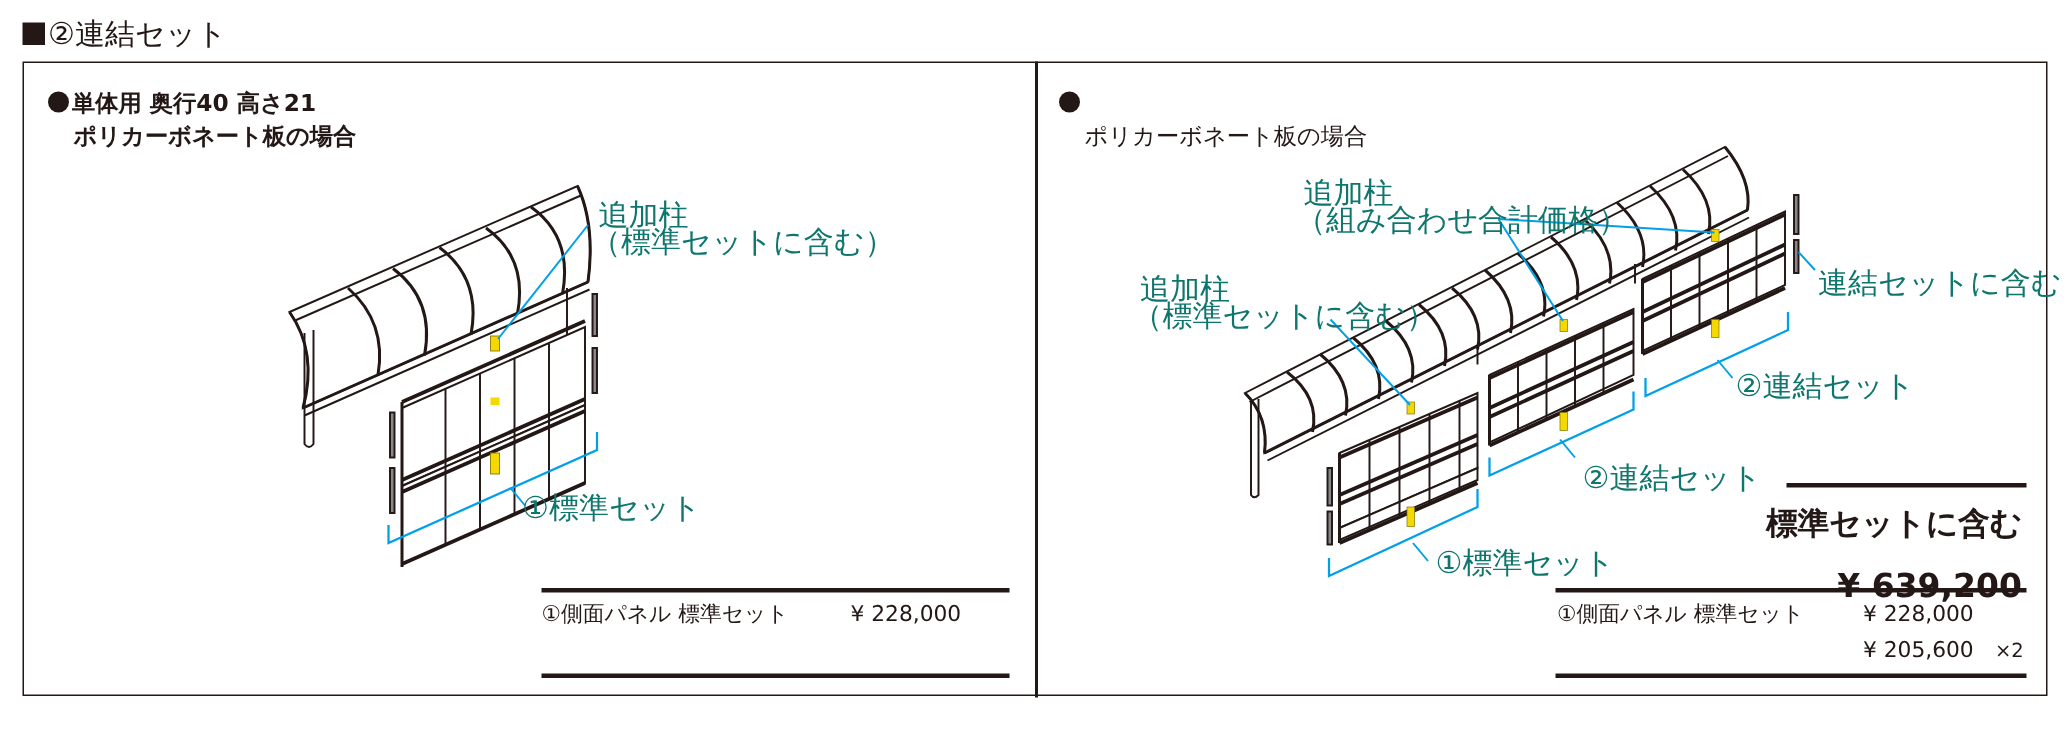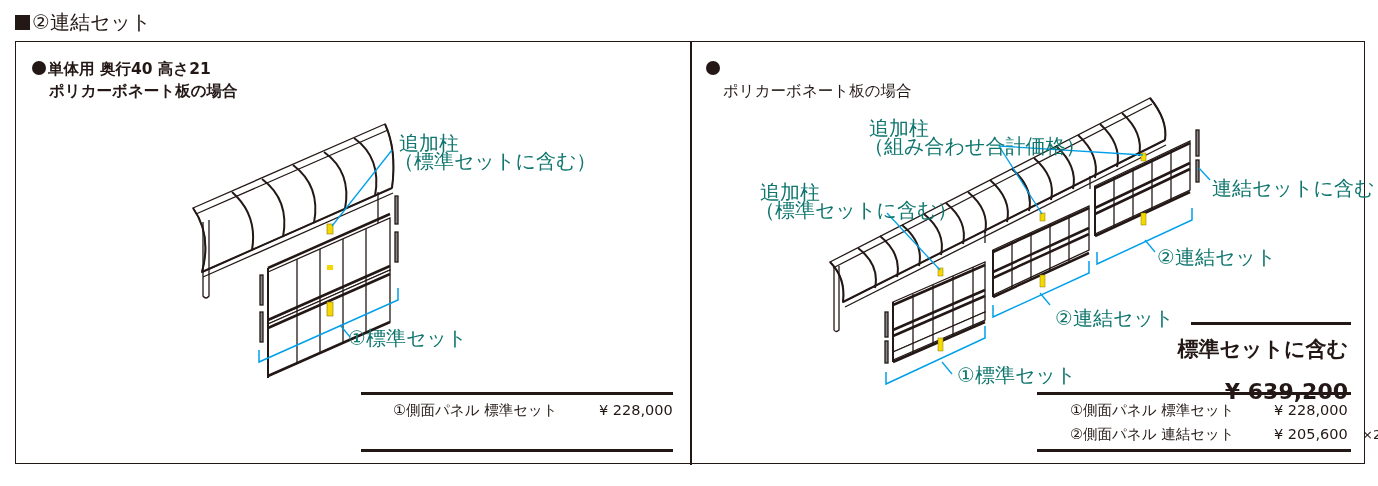--- a/index.html
+++ b/index.html
@@ -7,21 +7,21 @@
   .title{position:absolute;left:15px;top:10px;font-size:20px;line-height:24px;font-weight:normal;letter-spacing:0px;}
   .title .sq{display:inline-block;width:15px;height:15px;background:#231815;margin-right:2px;vertical-align:-1px;}
   .frame{position:absolute;left:15px;top:41px;width:1350px;height:423px;border:1.5px solid #231815;box-sizing:border-box;}
   .divider{position:absolute;left:690px;top:41px;width:1.5px;height:424px;background:#231815;}
   .heading{position:absolute;font-size:15.5px;line-height:22px;white-space:nowrap;}
   .heading .dot{display:inline-block;width:14px;height:14px;border-radius:50%;background:#231815;margin-right:2px;vertical-align:-1px;}
   .heading .sub{padding-left:17px;display:block;}
   .label{position:absolute;font-size:20px;line-height:18px;white-space:nowrap;color:#0f766e;}
   .illus{position:absolute;left:0;top:0;}
   .rule{position:absolute;height:3px;background:#231815;}
-  .price-row{position:absolute;font-size:14.5px;line-height:20px;white-space:nowrap;margin-left:32px;}
+  .price-row{position:absolute;font-size:14.5px;line-height:20px;white-space:nowrap;}
   .price-row .name{display:inline-block;}
   .price-row .amt{position:absolute;white-space:nowrap;}
   .price-row .mult{position:absolute;white-space:nowrap;font-size:13px;}
   .total-title{position:absolute;font-size:21px;font-weight:bold;line-height:26px;text-align:right;white-space:nowrap;}
   .total-amt{position:absolute;font-size:22px;font-weight:bold;line-height:26px;text-align:right;white-space:nowrap;}
 </style>
 </head>
 <body>
 
 <div class="title"><span class="sq"></span><span>②連結セット</span></div>
@@ -208,17 +208,16 @@
 <div class="total-title" style="right:30px;top:336px;">標準セットに含む</div>
 <div class="total-amt" style="right:30px;top:379px;">¥ 639,200</div>
 
 <div class="rule" style="left:1037px;top:392px;width:314px;"></div>
 <div class="price-row" style="left:1038px;top:400px;width:314px;">
   <span class="name">①側面パネル 標準セット</span>
   <span class="amt" style="left:204px;top:0;">¥  228,000</span>
   <span class="mult" style="left:292px;top:1px;"></span>
 </div>
 <div class="price-row" style="left:1038px;top:424px;width:314px;">
-  <span class="name">②側面パネル 連結セット</span>
   <span class="amt" style="left:204px;top:0;">¥  205,600</span>
   <span class="mult" style="left:292px;top:1px;">×2</span>
 </div>
 <div class="rule" style="left:1037px;top:449px;width:314px;"></div>
 
 </body></html>

